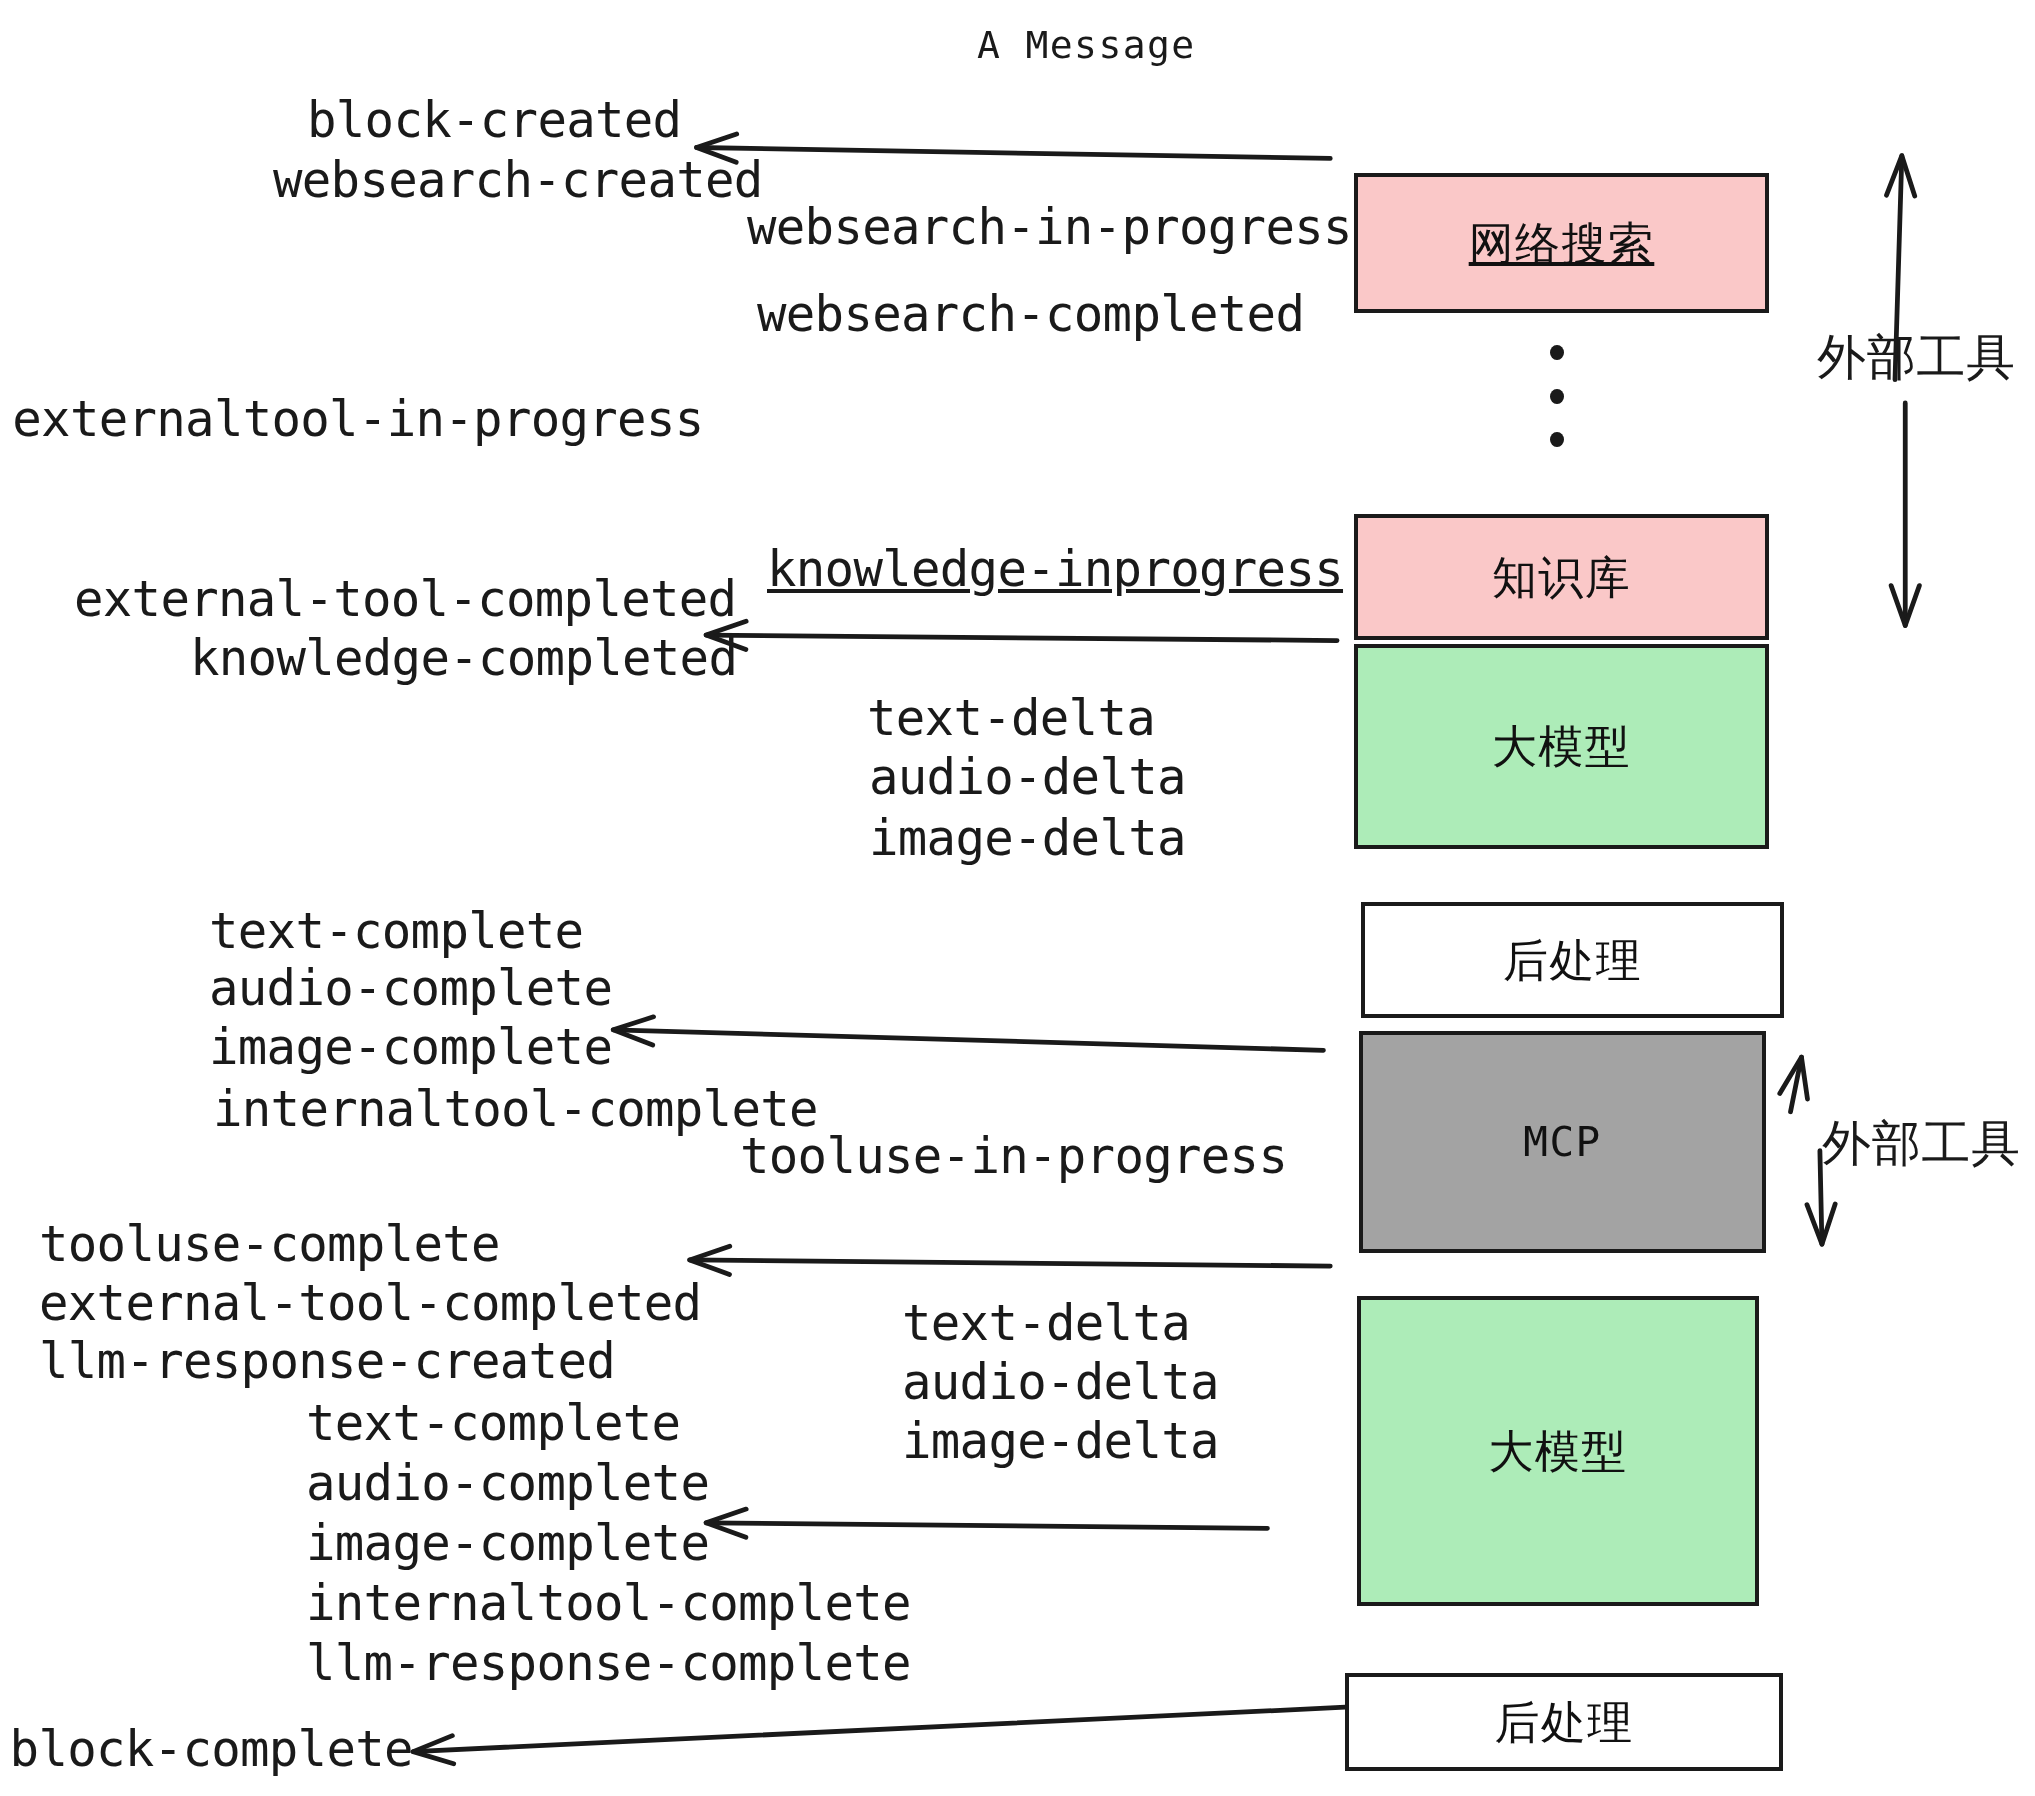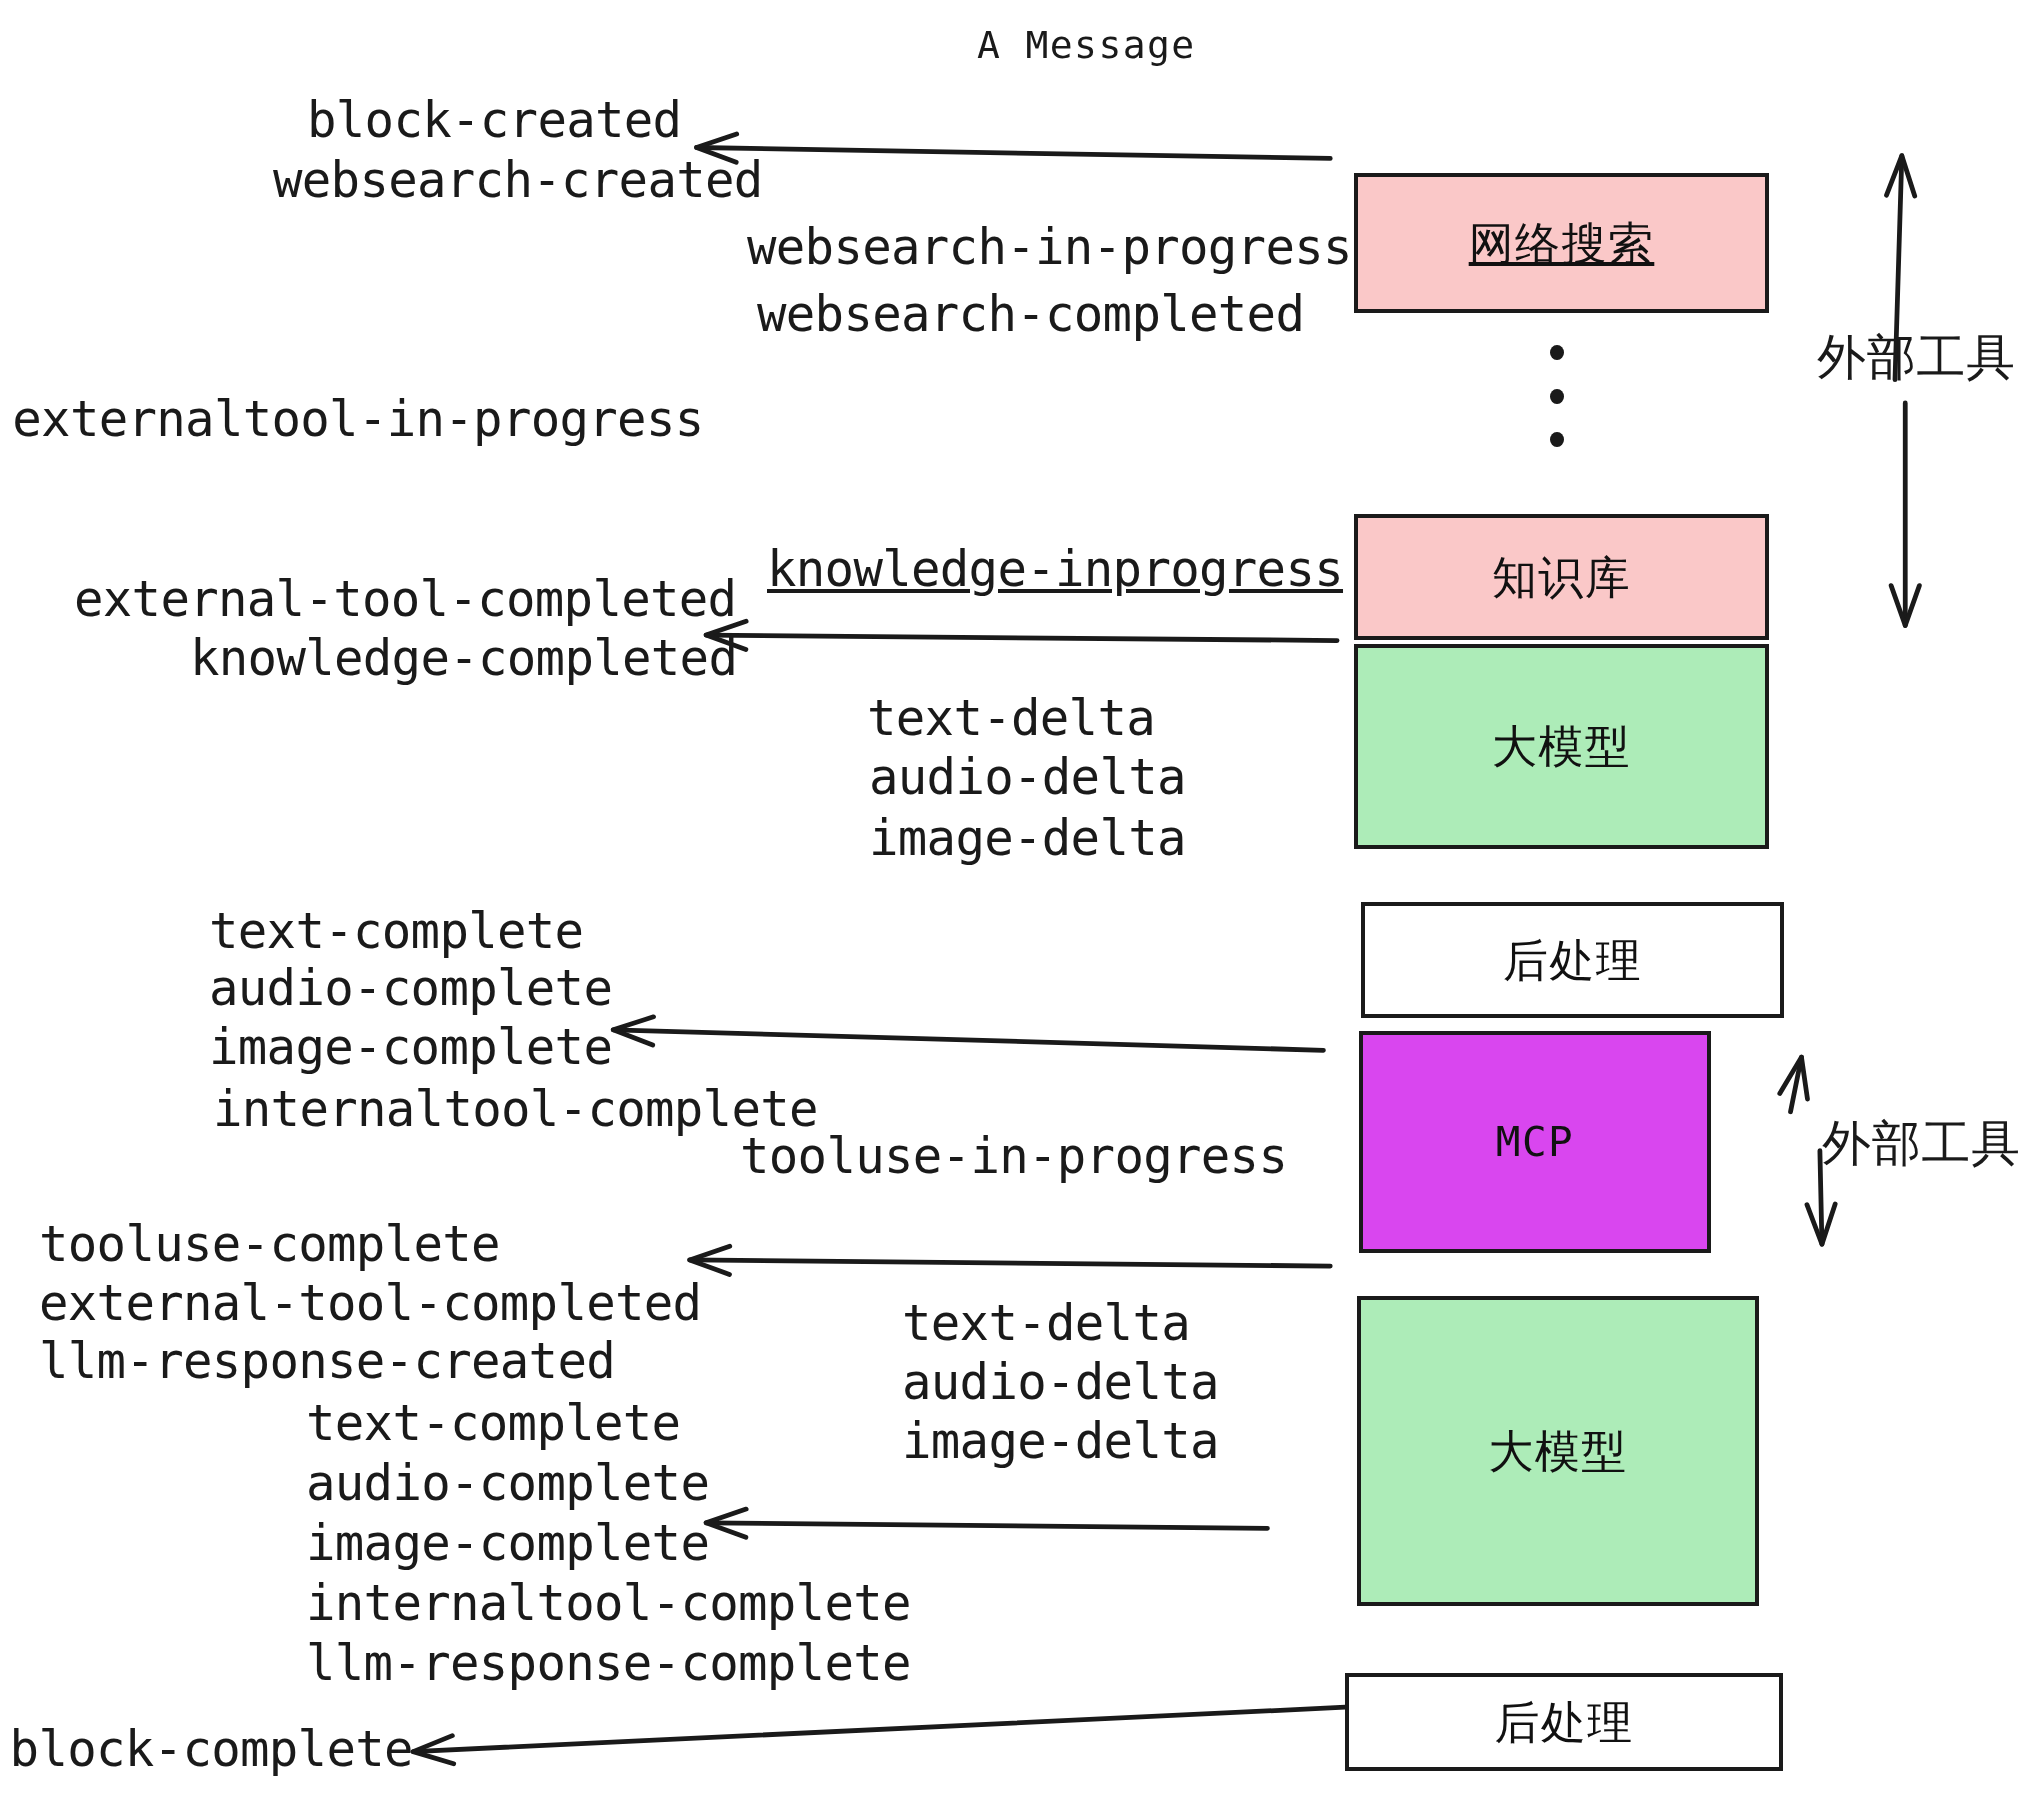--- a/index.html
+++ b/index.html
@@ -131,34 +131,34 @@
       </div>
       <div class="box" style="left: 1354px; top: 514px; width: 415px; height: 126px; background: rgb(250, 200, 200);">
         <span class="boxlabel">知识库</span>
       </div>
       <div class="box" style="left: 1354px; top: 644px; width: 415px; height: 205px; background: rgb(173, 236, 184);">
         <span class="boxlabel">大模型</span>
       </div>
       <div class="box" style="left: 1361px; top: 902px; width: 423px; height: 116px; background: rgb(255, 255, 255);">
         <span class="boxlabel">后处理</span>
       </div>
-      <div class="box mono" style="left: 1359px; top: 1031px; width: 352px; height: 222px; background: #d946ef;">
+      <div class="box mono" style="left: 1359px; top: 1031px; width: 407px; height: 222px; background: #a3a3a3;">
         <span class="boxlabel">MCP</span>
       </div>
       <div class="box" style="left: 1357px; top: 1296px; width: 402px; height: 310px; background: rgb(173, 236, 184);">
         <span class="boxlabel">大模型</span>
       </div>
       <div class="box" style="left: 1345px; top: 1673px; width: 438px; height: 98px; background: rgb(255, 255, 255);">
         <span class="boxlabel">后处理</span>
       </div>
     </div>
   <div id="labels">
       <div class="lbl" style="left: 307px; top: 96px;">block-created</div>
       <div class="lbl" style="left: 273px; top: 156px;">websearch-created</div>
-      <div class="lbl" style="left: 747px; top: 203px; margin-top: 20px;">websearch-in-progress</div>
+      <div class="lbl" style="left: 747px; top: 203px;">websearch-in-progress</div>
       <div class="lbl" style="left: 757px; top: 290px;">websearch-completed</div>
       <div class="lbl" style="left: 12.3px; top: 395px;">externaltool-in-progress</div>
       <div class="lbl" style="left: 767px; top: 545px; text-decoration: underline;">knowledge-inprogress</div>
       <div class="lbl" style="left: 74px; top: 575px;">external-tool-completed</div>
       <div class="lbl" style="left: 190px; top: 634px; text-align: center;">knowledge-completed</div>
       <div class="lbl" style="left: 867px; top: 694px;">text-delta</div>
       <div class="lbl" style="left: 869px; top: 753px;">audio-delta</div>
       <div class="lbl" style="left: 869px; top: 814px;">image-delta</div>
       <div class="lbl" style="left: 209px; top: 907px;">text-complete</div>
       <div class="lbl" style="left: 209px; top: 964px;">audio-complete</div>

